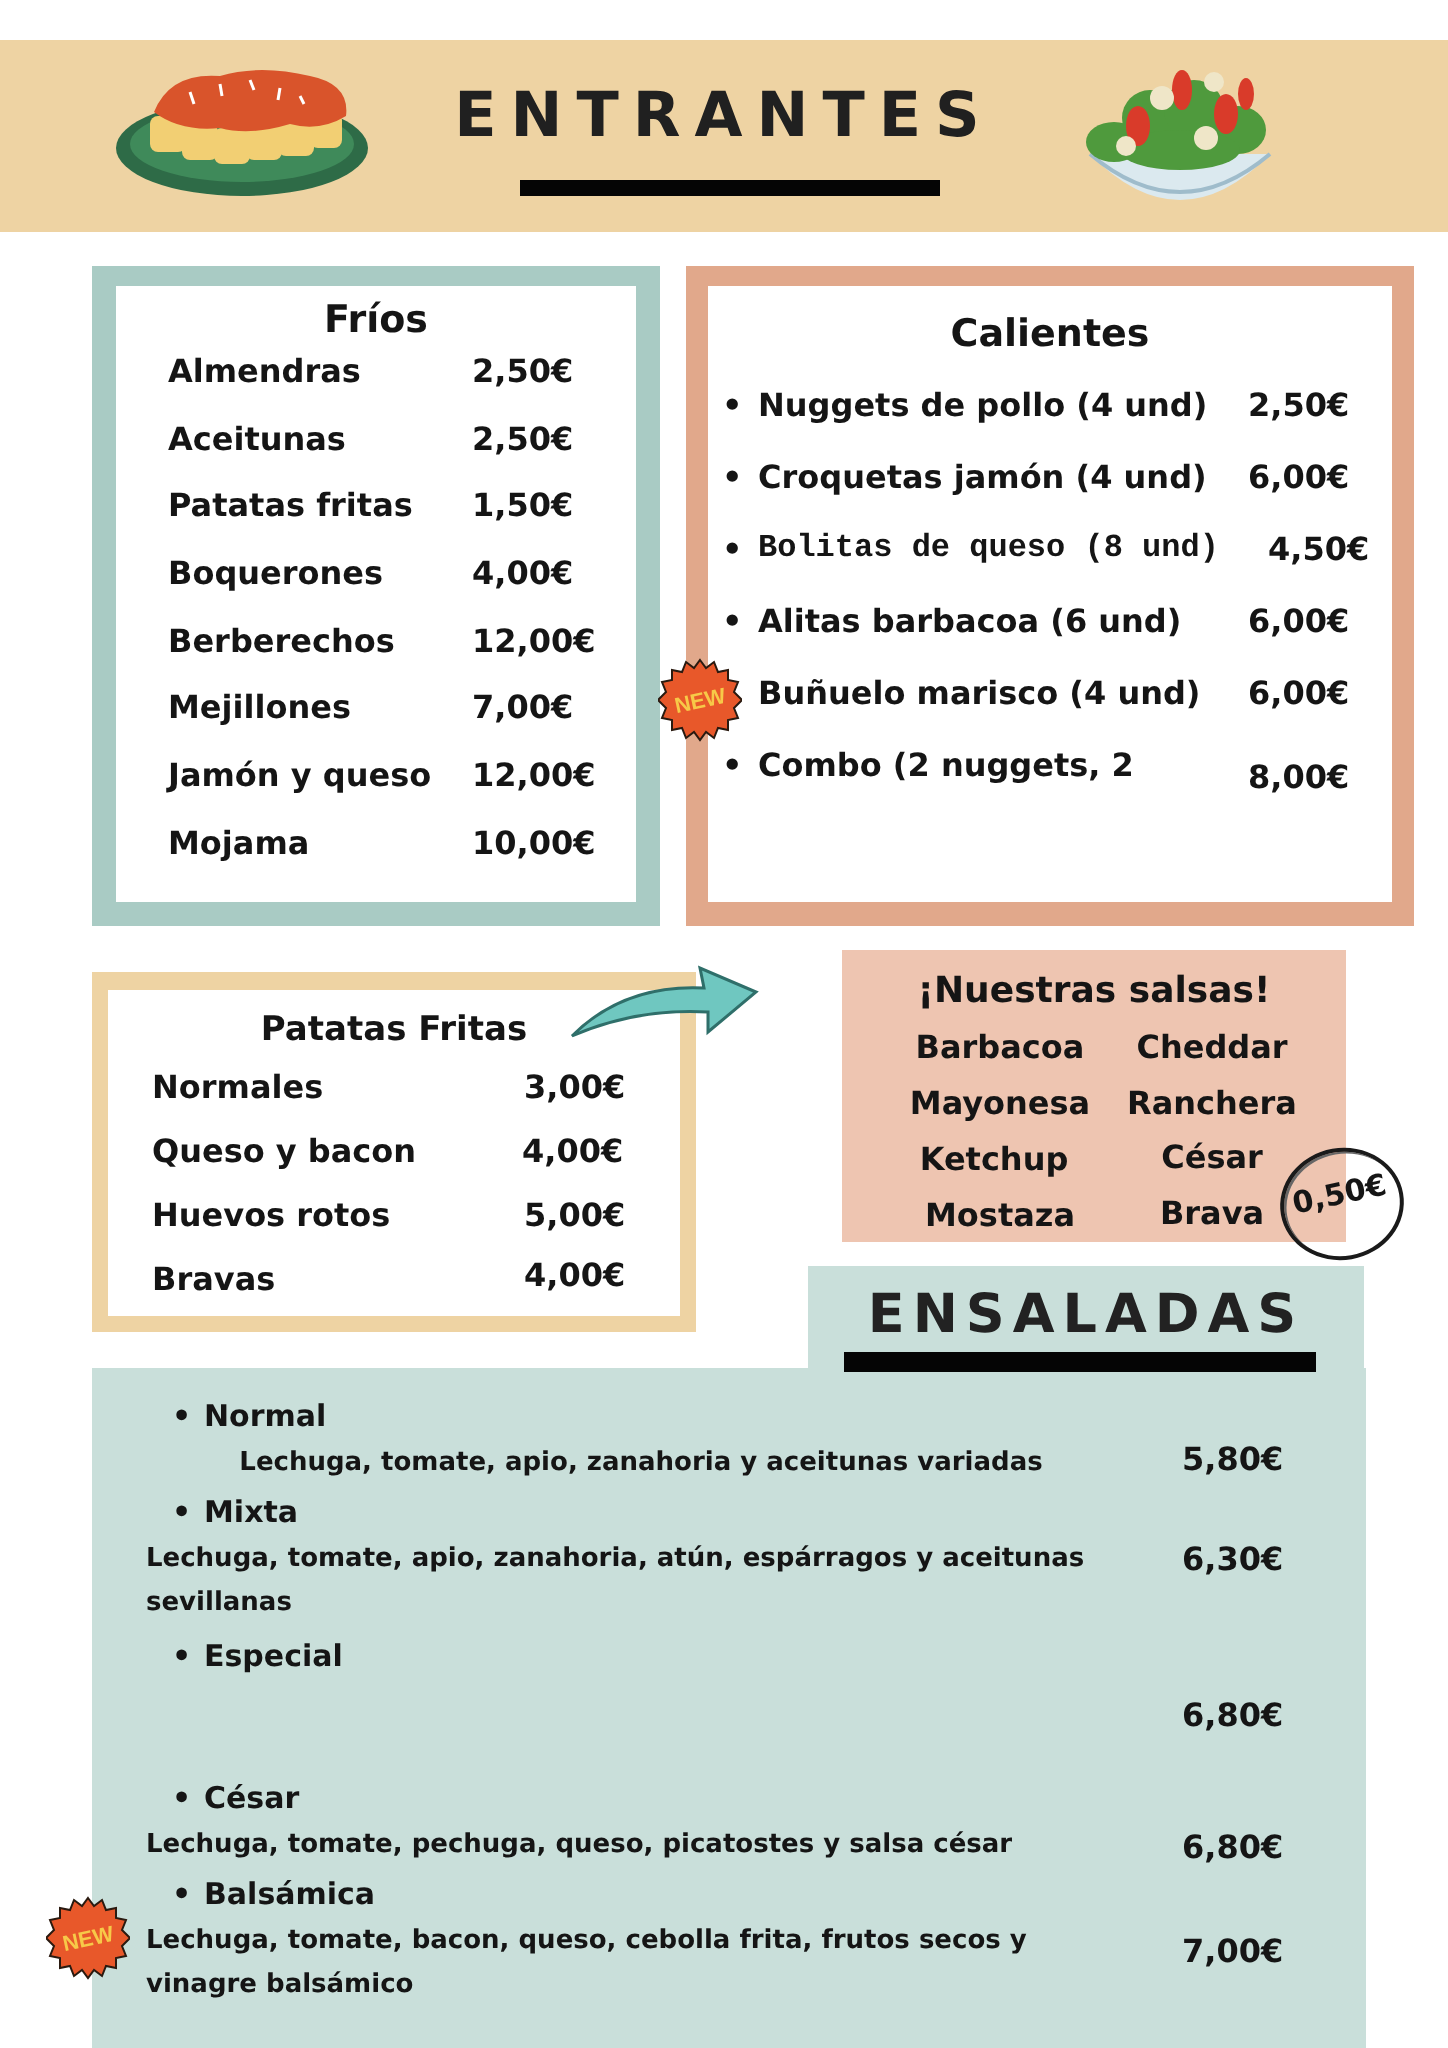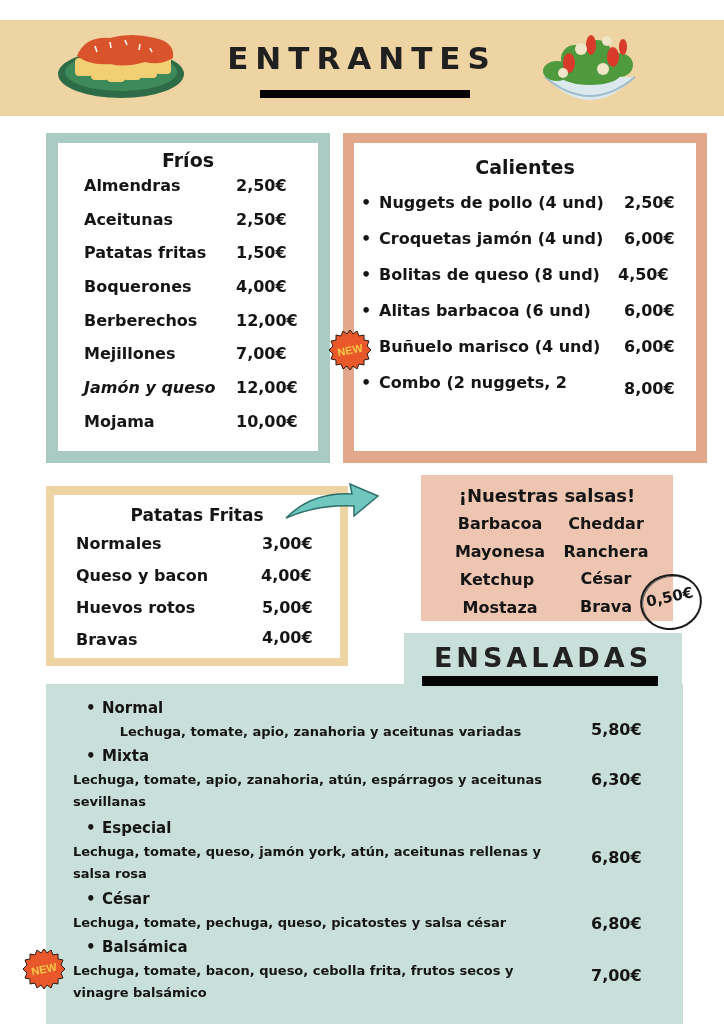--- a/index.html
+++ b/index.html
@@ -103,42 +103,42 @@
     <div class="item-row" style="left:26px;top:67px;">Aceitunas</div>
     <div class="price" style="left:178px;top:67px;">2,50€</div>
     <div class="item-row" style="left:26px;top:100px;">Patatas fritas</div>
     <div class="price" style="left:178px;top:100px;">1,50€</div>
     <div class="item-row" style="left:26px;top:134px;">Boquerones</div>
     <div class="price" style="left:178px;top:134px;">4,00€</div>
     <div class="item-row" style="left:26px;top:168px;">Berberechos</div>
     <div class="price" style="left:178px;top:168px;">12,00€</div>
     <div class="item-row" style="left:26px;top:201px;">Mejillones</div>
     <div class="price" style="left:178px;top:201px;">7,00€</div>
-    <div class="item-row" style="left:26px;top:235px;font-style:italic;">Jamón y queso</div>
+    <div class="item-row" style="left:26px;top:235px;">Jamón y queso</div>
     <div class="price" style="left:178px;top:235px;">12,00€</div>
     <div class="item-row" style="left:26px;top:269px;">Mojama</div>
     <div class="price" style="left:178px;top:269px;">10,00€</div>
   </div>
 </div>
 
 <div class="box calientes-box">
   <div class="calientes-inner">
     <div class="section-title" style="left:0;right:0;top:13px;">Calientes</div>
 
     <div class="bullet" style="left:7px;top:50px;">•</div>
     <div class="item-row" style="left:25px;top:50px;">Nuggets de pollo (4 und)</div>
     <div class="price" style="left:270px;top:50px;">2,50€</div>
 
     <div class="bullet" style="left:7px;top:86px;">•</div>
     <div class="item-row" style="left:25px;top:86px;">Croquetas jamón (4 und)</div>
     <div class="price" style="left:270px;top:86px;">6,00€</div>
 
     <div class="bullet" style="left:7px;top:122px;">•</div>
-    <div class="item-row" style="left:25px;top:122px;">Bolitas de queso (8 und)</div>
-    <div class="price" style="left:264px;top:122px;">4,50€</div>
+    <div class="item-row" style="left:25px;top:122px;font-family:Liberation Mono, monospace;">Bolitas de queso (8 und)</div>
+    <div class="price" style="left:280px;top:122px;">4,50€</div>
 
     <div class="bullet" style="left:7px;top:158px;">•</div>
     <div class="item-row" style="left:25px;top:158px;">Alitas barbacoa (6 und)</div>
     <div class="price" style="left:270px;top:158px;">6,00€</div>
 
     <div class="item-row" style="left:25px;top:194px;">Buñuelo marisco (4 und)</div>
     <div class="price" style="left:270px;top:194px;">6,00€</div>
 
     <div class="bullet" style="left:7px;top:230px;">•</div>
     <div class="item-row" style="left:25px;top:230px;">Combo (2 nuggets, 2</div>
@@ -189,21 +189,20 @@
   <div class="sal-desc" style="left:27px;top:37px;text-align:center;">Lechuga, tomate, apio, zanahoria y aceitunas variadas</div>
   <div class="sal-price" style="left:545px;top:36px;">5,80€</div>
 
   <div class="bullet" style="left:40px;top:63px;font-size:15px;">•</div>
   <div class="sal-name" style="left:56px;top:63px;">Mixta</div>
   <div class="sal-desc" style="left:27px;top:85px;">Lechuga, tomate, apio, zanahoria, atún, espárragos y aceitunas sevillanas</div>
   <div class="sal-price" style="left:545px;top:86px;">6,30€</div>
 
   <div class="bullet" style="left:40px;top:135px;font-size:15px;">•</div>
   <div class="sal-name" style="left:56px;top:135px;">Especial</div>
-  <div class="sal-desc" style="left:27px;top:157px;">Lechuga, tomate, queso, jamón york, atún, aceitunas rellenas y salsa rosa</div>
   <div class="sal-price" style="left:545px;top:164px;">6,80€</div>
 
   <div class="bullet" style="left:40px;top:206px;font-size:15px;">•</div>
   <div class="sal-name" style="left:56px;top:206px;">César</div>
   <div class="sal-desc" style="left:27px;top:228px;">Lechuga, tomate, pechuga, queso, picatostes y salsa césar</div>
   <div class="sal-price" style="left:545px;top:230px;">6,80€</div>
 
   <div class="bullet" style="left:40px;top:254px;font-size:15px;">•</div>
   <div class="sal-name" style="left:56px;top:254px;">Balsámica</div>
   <div class="sal-desc" style="left:27px;top:276px;">Lechuga, tomate, bacon, queso, cebolla frita, frutos secos y vinagre balsámico</div>

